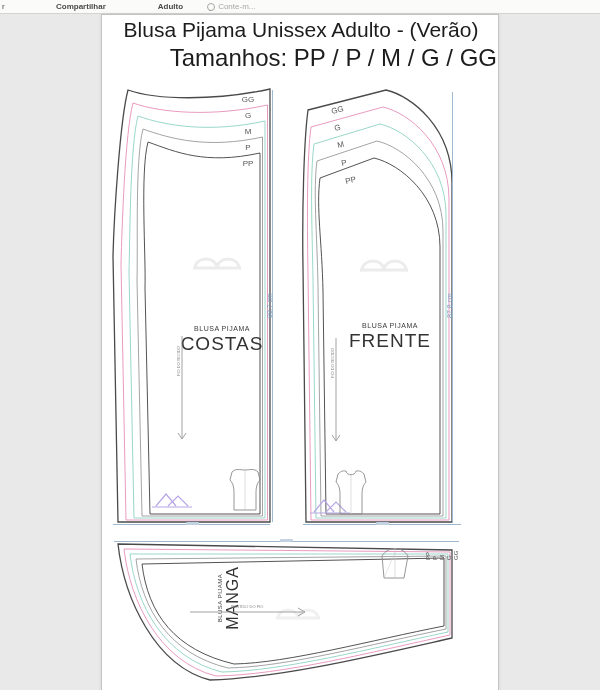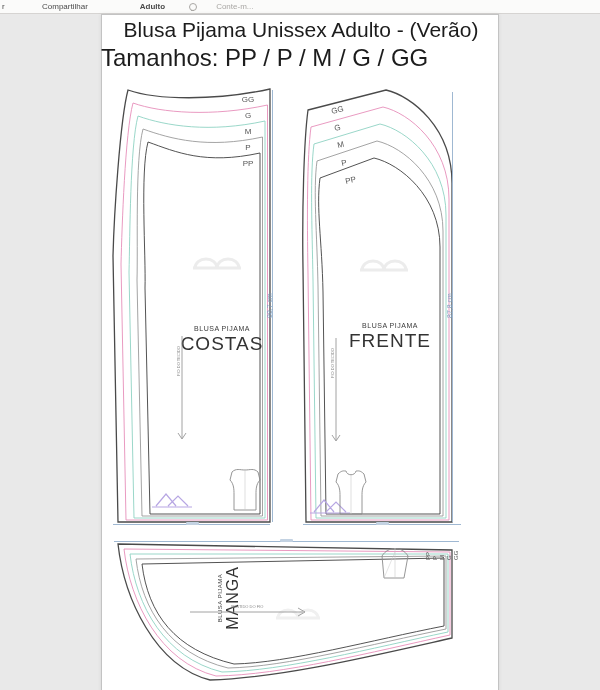--- a/index.html
+++ b/index.html
@@ -10,39 +10,39 @@
     color:#222;
   }
   
   .toolbar{
     position:absolute;top:0;left:0;width:600px;height:13px;
     background:#fbfbfa;border-bottom:1px solid #d6d4d2;
     display:flex;align-items:center;font-size:8px;color:#4a4a4a;
   }
   .toolbar .item{margin-left:0;padding:0 6px;white-space:nowrap;}
   .toolbar .frag{padding-left:2px;width:18px;}
-  .toolbar .share{margin-left:10px;font-weight:normal;}
+  .toolbar .share{margin-left:24px;font-weight:bold;}
   .toolbar .help{margin-left:40px;font-weight:bold;}
-  .tellme{display:flex;align-items:center;margin-left:18px;color:#a9a7a4;gap:16px;}
+  .tellme{display:flex;align-items:center;margin-left:18px;color:#a9a7a4;}
   .bulb{
     width:6px;height:6px;border:1px solid #a9a7a4;border-radius:50%;
     display:inline-block;margin-right:3px;position:relative;
   }
   .bulb:after{content:"";position:absolute;left:1px;top:6px;width:3px;height:1px;background:#a9a7a4;}
   
   .page{
     position:absolute;left:101px;top:14px;width:396px;height:676px;
     background:#ffffff;border:1px solid #c3c3c3;box-shadow:0 0 4px rgba(0,0,0,.08);
   }
   .doc-title{
     position:absolute;left:101px;top:18px;width:400px;text-align:center;
     font-size:21px;color:#1c1c1c;letter-spacing:0px;
   }
   .doc-subtitle{
-    position:absolute;left:101px;top:44px;width:396px;text-align:left;
+    position:absolute;left:101px;top:44px;width:396px;text-align:right;
     font-size:24px;color:#1c1c1c;
   }
   svg{position:absolute;overflow:visible;font-family:"Liberation Sans",sans-serif;}
   .svg-costas{left:110px;top:86px;}
   .svg-frente{left:300px;top:88px;}
   .svg-manga{left:110px;top:538px;}
   
   .dim{position:absolute;background:transparent;}
   .dim.v{border-left:1px solid #9fb8d2;width:0;}
   .dim.h{border-top:1px solid #9fb8d2;height:0;}

